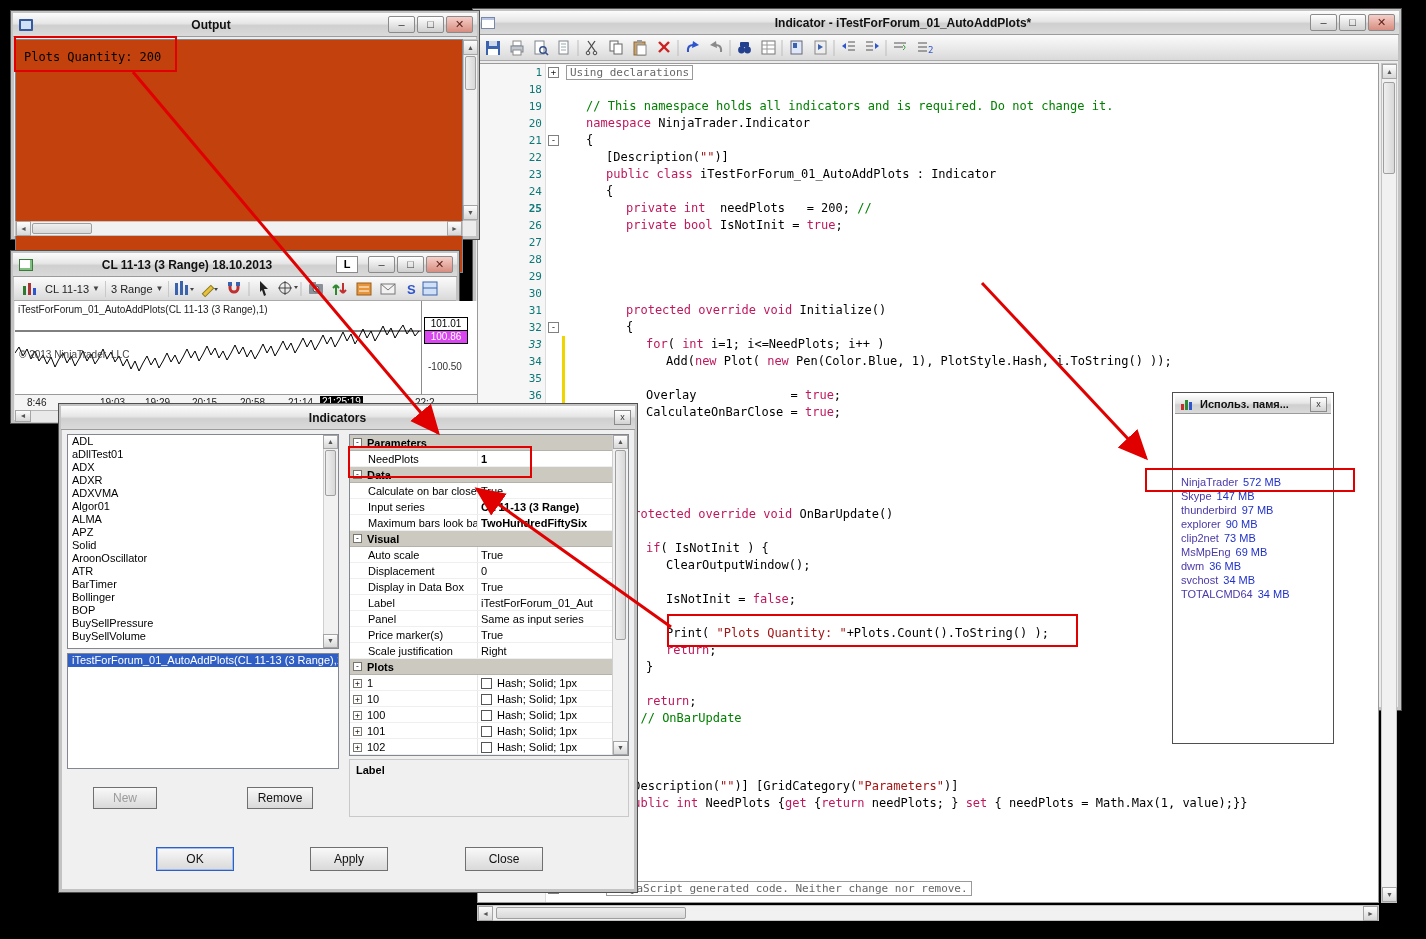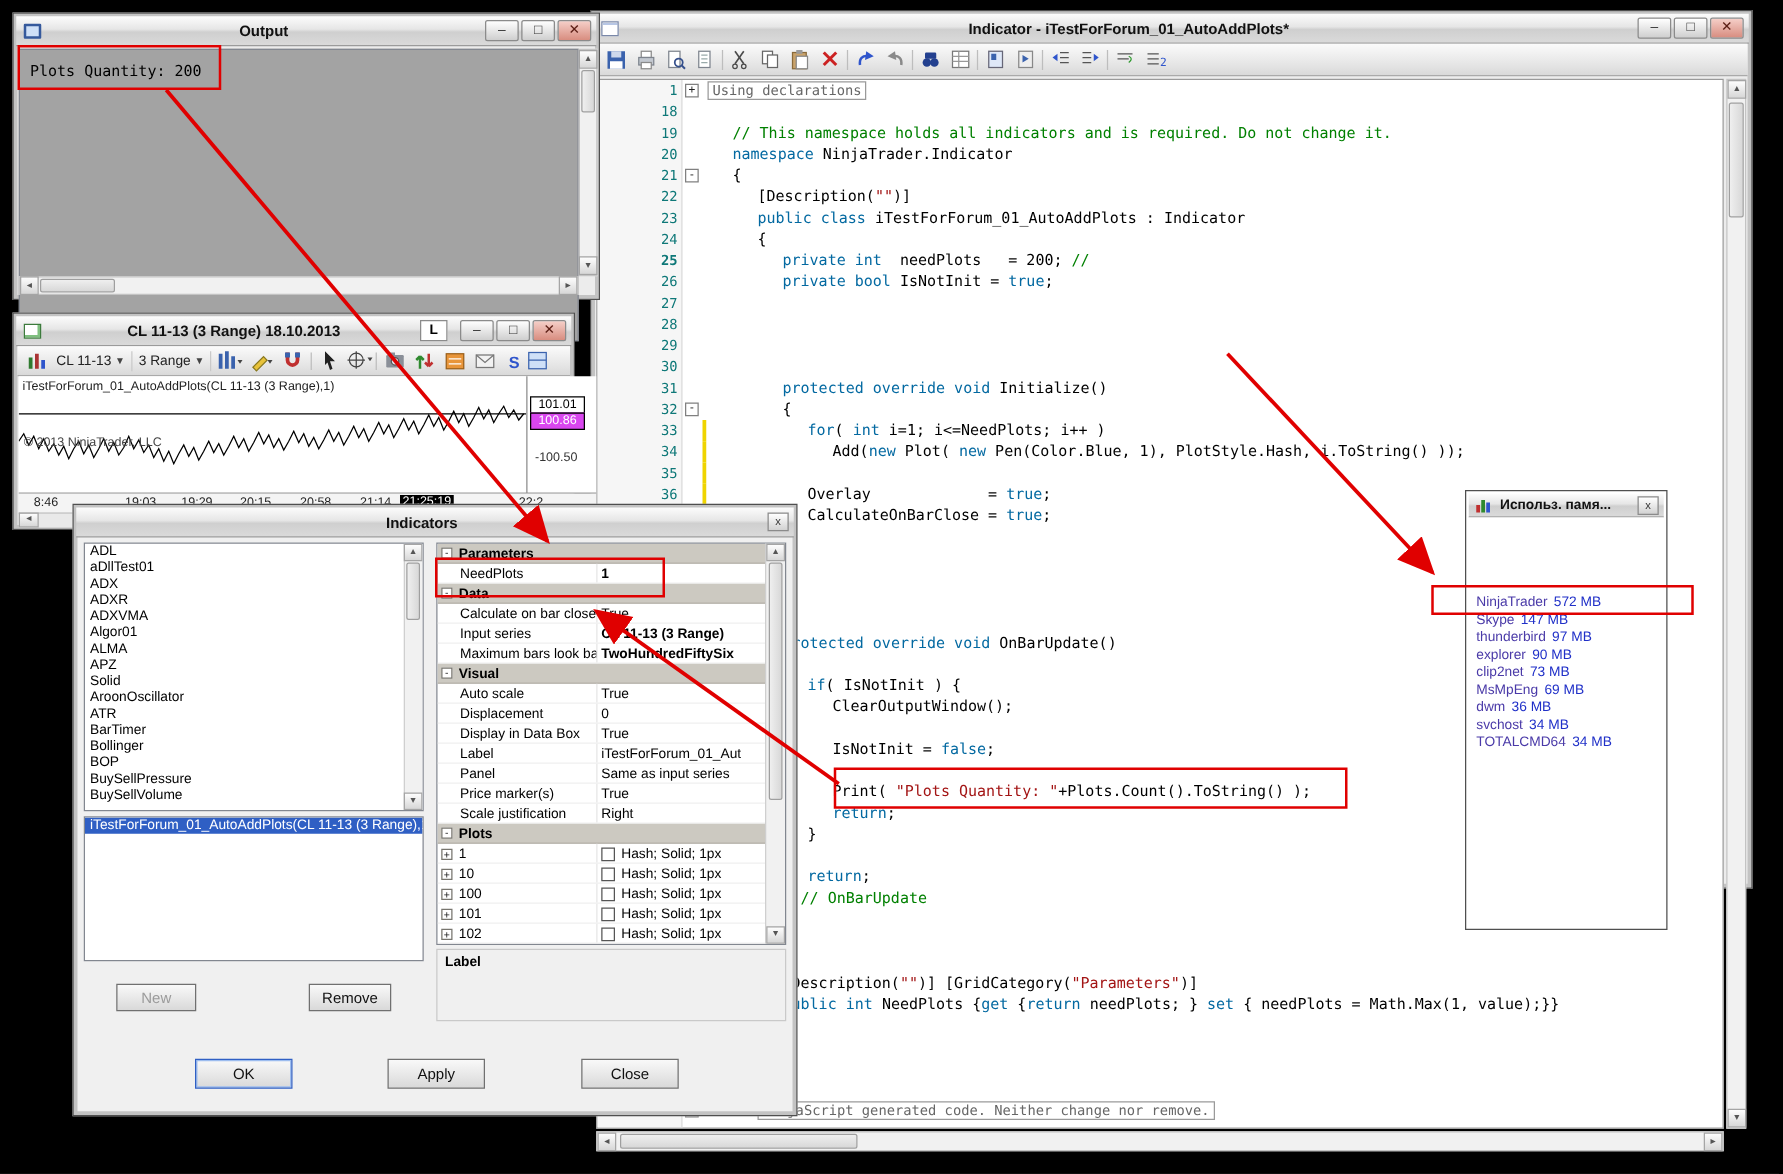--- a/index.html
+++ b/index.html
@@ -23,21 +23,21 @@
   .icon-mem i{display:block;width:3px}
 
   
   .sb{position:absolute;background:#f1f1f1;border:1px solid #c3c3c3}
   .sbtn{position:absolute;width:15px;height:15px;border:1px solid #a5a5a5;background:linear-gradient(#fdfdfd,#d7d7d7);
     font-size:7px;color:#555;text-align:center;line-height:13px}
   .sthumb{position:absolute;border:1px solid #9f9f9f;background:linear-gradient(90deg,#efefef,#d8d8d8);border-radius:2px}
   .sthumb.h{background:linear-gradient(#efefef,#d8d8d8)}
 
   
-  #output .content{position:absolute;left:4px;top:28px;width:448px;height:234px;background:#a3a3a3;border:1px solid #828790}
+  #output .content{position:absolute;left:4px;top:28px;width:448px;height:234px;background:#c2410c;border:1px solid #828790}
   .out-text{position:absolute;left:8px;top:9px;font:12px/16px "DejaVu Sans Mono",monospace;color:#000}
 
   
   .toolbar{position:absolute;left:3px;right:3px;background:linear-gradient(#fbfbfb,#e4e4e4 70%,#d9d9d9);
     border-bottom:1px solid #aaa;display:flex;align-items:center}
   #chart .toolbar{top:26px;height:24px}
   .tb-dd{display:flex;align-items:center;gap:3px;font-size:11px;color:#222;padding:2px 5px;border-right:1px solid #c9c9c9;white-space:nowrap}
   .chev{font-size:8px;color:#444}
   .lbtn{width:22px;height:17px;border:1px solid #8b8b8b;background:#fff;font-size:11px;font-weight:bold;text-align:center;line-height:15px;margin-right:6px}
   #chart .plot{position:absolute;left:4px;top:50px;width:406px;height:94px;background:#fff;border-bottom:1px solid #9a9a9a}
@@ -76,21 +76,21 @@
   .swatch{width:11px;height:11px;border:1px solid #555;background:#fff;margin-right:5px;flex:none}
   .descbox{position:absolute;background:#f0f0f0;border:1px solid #c9c9c9;font-size:11px;padding:4px 6px}
   .dlg-x{width:17px;height:15px;border:1px solid #8b8b8b;background:linear-gradient(#fff,#d2d2d2);font-size:9px;line-height:13px;text-align:center;color:#333;margin-right:4px}
 
   
   #editor .toolbar{top:26px;height:26px}
   .code-content{position:absolute;left:4px;top:54px;width:902px;height:840px;background:#fff;border:1px solid #9a9a9a;overflow:hidden}
   .gutter{position:absolute;left:0;top:0;width:68px;height:100%;background:#f6f6f6;border-right:1px solid #dcdcdc}
   .lnum{position:absolute;left:28px;width:36px;text-align:right;font:11px/17px "DejaVu Sans Mono",monospace;color:#0e7878}
   .crow{position:absolute;height:17px;font:12px/17px "DejaVu Sans Mono",monospace;white-space:pre;color:#000}
-  .tok-k{color:#0369a1}.tok-c{color:#008000}.tok-s{color:#a31515}.tok-n{color:#000}
+  .tok-k{color:#be185d}.tok-c{color:#008000}.tok-s{color:#a31515}.tok-n{color:#000}
   .foldbox{position:absolute;left:70px;width:11px;height:11px;border:1px solid #808080;background:#fff;
     font:9px/9px "DejaVu Sans Mono",monospace;text-align:center;color:#222}
   .chgbar{position:absolute;left:84px;width:3px;height:17px;background:#efd400}
   .regiontext{border:1px solid #9a9a9a;background:#fff;color:#666;font:11px/13px "DejaVu Sans Mono",monospace;padding:0 3px}
 
   
   #memwin .titlebar{height:19px}
   #memwin .title-text{text-align:left;font-size:11px}
   #memwin .content{position:absolute;left:2px;top:21px;right:2px;bottom:2px;background:#fff}
   .msum{font-size:11px;line-height:14px;color:#2030c8;padding-left:6px}
@@ -247,21 +247,21 @@
         <div class="crow" style="top: 187px; left: 88px;"></div>
         <div class="lnum" style="top: 204px;">29</div>
         <div class="crow" style="top: 204px; left: 88px;"></div>
         <div class="lnum" style="top: 221px;">30</div>
         <div class="crow" style="top: 221px; left: 88px;"></div>
         <div class="lnum" style="top: 238px;">31</div>
         <div class="crow" style="top: 238px; left: 148px;"><span class="tok-k">protected</span><span class="tok-n"> </span><span class="tok-k">override</span><span class="tok-n"> </span><span class="tok-k">void</span><span class="tok-n"> Initialize()</span></div>
         <div class="lnum" style="top: 255px;">32</div>
         <div class="foldbox" style="top: 258px;">-</div>
         <div class="crow" style="top: 255px; left: 148px;"><span class="tok-n">{</span></div>
-        <div class="lnum" style="top: 272px;">33</div>
+        <div class="lnum" style="top: 272px; font-style: italic;">33</div>
         <div class="chgbar" style="top: 272px;"></div>
         <div class="crow" style="top: 272px; left: 168px;"><span class="tok-k">for</span><span class="tok-n">( </span><span class="tok-k">int</span><span class="tok-n"> i=1; i&lt;=NeedPlots; i++ )</span></div>
         <div class="lnum" style="top: 289px;">34</div>
         <div class="chgbar" style="top: 289px;"></div>
         <div class="crow" style="top: 289px; left: 188px;"><span class="tok-n">Add(</span><span class="tok-k">new</span><span class="tok-n"> Plot( </span><span class="tok-k">new</span><span class="tok-n"> Pen(Color.Blue, 1), PlotStyle.Hash, i.ToString() ));</span></div>
         <div class="lnum" style="top: 306px;">35</div>
         <div class="chgbar" style="top: 306px;"></div>
         <div class="crow" style="top: 306px; left: 88px;"></div>
         <div class="lnum" style="top: 323px;">36</div>
         <div class="chgbar" style="top: 323px;"></div>

